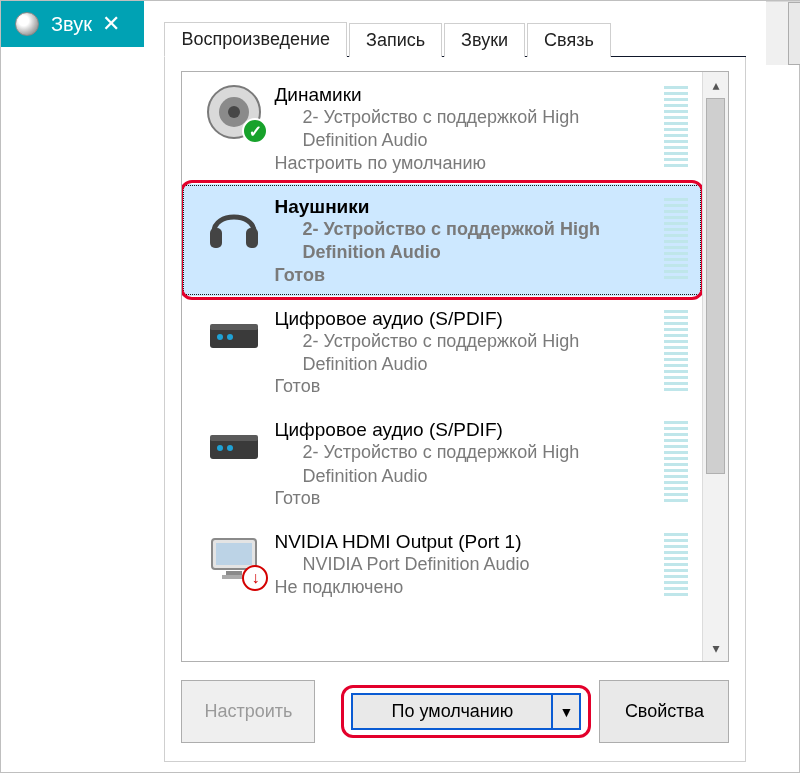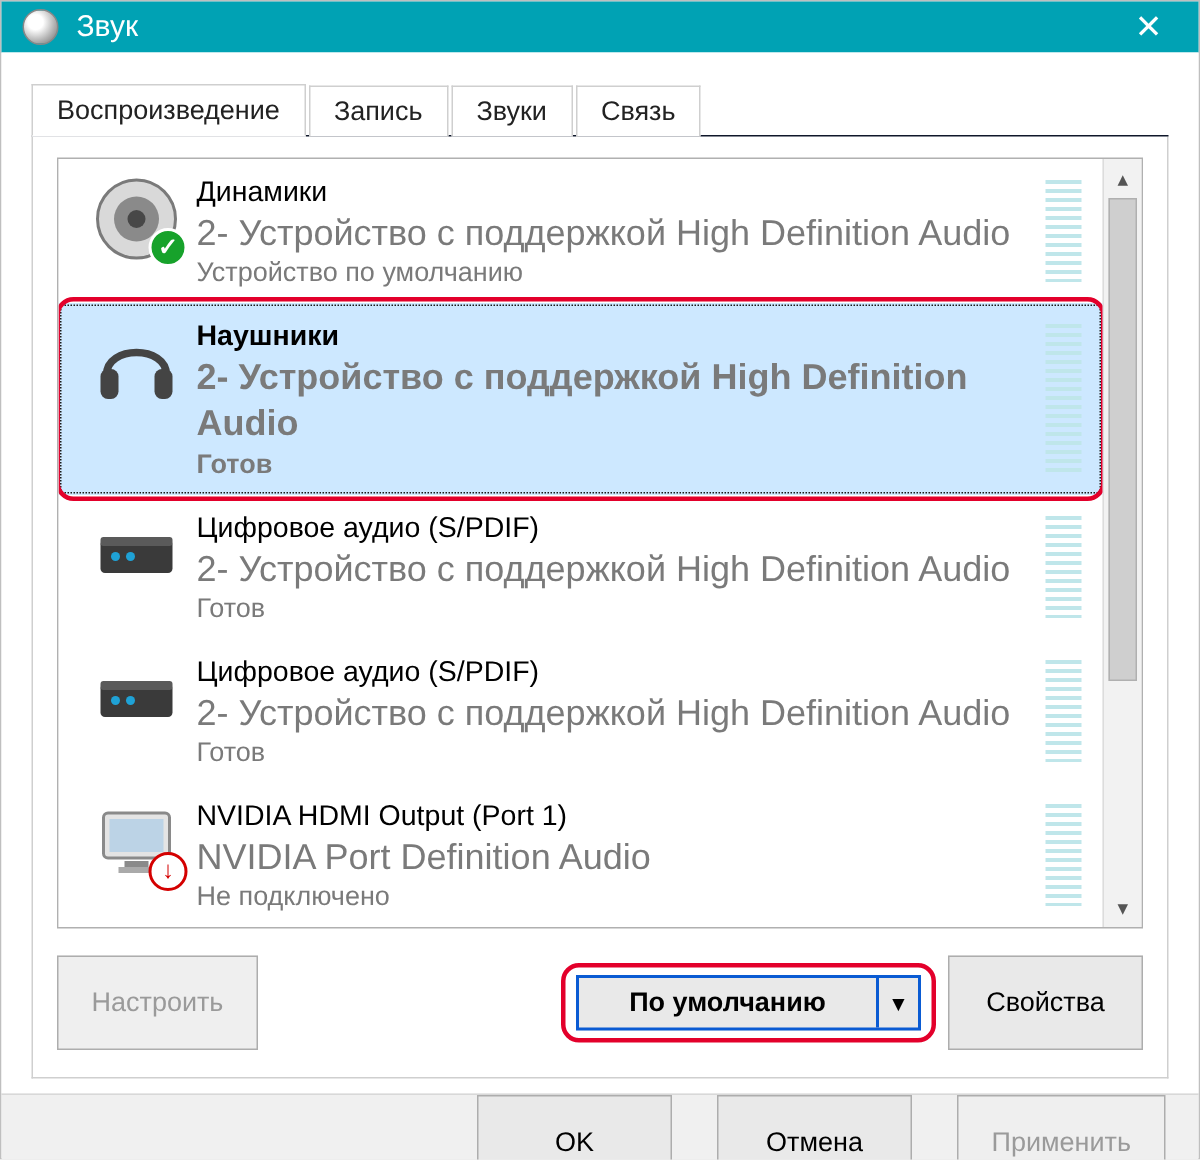--- a/index.html
+++ b/index.html
@@ -11,21 +11,20 @@
     display: flex;
     justify-content: center;
     align-items: flex-start;
   }
   .window {
     width: 800px;
     height: 773px;
     background: #fff;
     border: 1px solid #bfbfbf;
     display: flex;
-    flex-direction: column;
   }
   .titlebar {
     height: 46px;
     background: #00a2b4;
     display: flex;
     align-items: center;
     padding: 0 14px;
     color: #fff;
     font-size: 20px;
   }
@@ -127,21 +126,21 @@
     display:flex;
     align-items:center;
     justify-content:center;
     position:relative;
   }
   .device .info {
     flex:1;
     padding-top: 2px;
   }
   .device .name { font-size: 19px; color:#000; }
-  .device .desc { font-size: 24px; color:#7a7a7a; line-height:1.3; }
+  .device .desc { font-size: 18px; color:#7a7a7a; line-height:1.3;margin-left:28px; }
   .device .status { font-size: 18px; color:#7a7a7a; }
   .device .meter {
     width: 24px;
     align-self: stretch;
     margin: 4px 0 4px 6px;
     background: repeating-linear-gradient(
       to bottom,
       #bfe6ea 0 3px,
       transparent 3px 6px
     );
@@ -193,21 +192,21 @@
   }
   button.win:disabled { color:#9a9a9a; background:#efefef; cursor:default; }
   .default-combo {
     display:flex;
     border: 2px solid #0a5bd3;
     background:#e9e9e9;
     min-width: 230px;
     position: relative;
   }
   .default-combo .lbl {
-    flex:1; text-align:center; padding: 6px 10px; font-weight: bold;
+    flex:1; text-align:center; padding: 6px 10px;
   }
   .default-combo .drop {
     width: 28px;
     border-left: 2px solid #0a5bd3;
     display:flex; align-items:center; justify-content:center;
     font-size: 14px;
     cursor:pointer;
   }
   .red-highlight.btn {
     left:-10px; right:-10px; top:-8px; bottom:-8px;
@@ -257,21 +256,21 @@
                 <svg class="icon-speaker" viewBox="0 0 60 60">
                   <circle cx="30" cy="30" r="26" fill="#d9d9d9" stroke="#7a7a7a" stroke-width="2"></circle>
                   <circle cx="30" cy="30" r="15" fill="#8a8a8a"></circle>
                   <circle cx="30" cy="30" r="6" fill="#474747"></circle>
                 </svg>
                 <div class="badge green">✓</div>
               </div>
               <div class="info">
                 <div class="name">Динамики</div>
                 <div class="desc">2- Устройство с поддержкой High Definition Audio</div>
-                <div class="status">Устройство по умолчанию</div>
+                <div class="status">Настроить по умолчанию</div>
               </div>
               <div class="meter"></div>
             </div>
             <div class="device selected" style="position: relative; font-weight: bold;">
               <div class="iconcell">
                 <svg class="icon-headphones" viewBox="0 0 60 60">
                   <path d="M10 38 C10 18 50 18 50 38" fill="none" stroke="#444" stroke-width="5"></path>
                   <rect x="6" y="34" width="12" height="20" rx="5" fill="#444"></rect>
                   <rect x="42" y="34" width="12" height="20" rx="5" fill="#444"></rect>
                 </svg>

